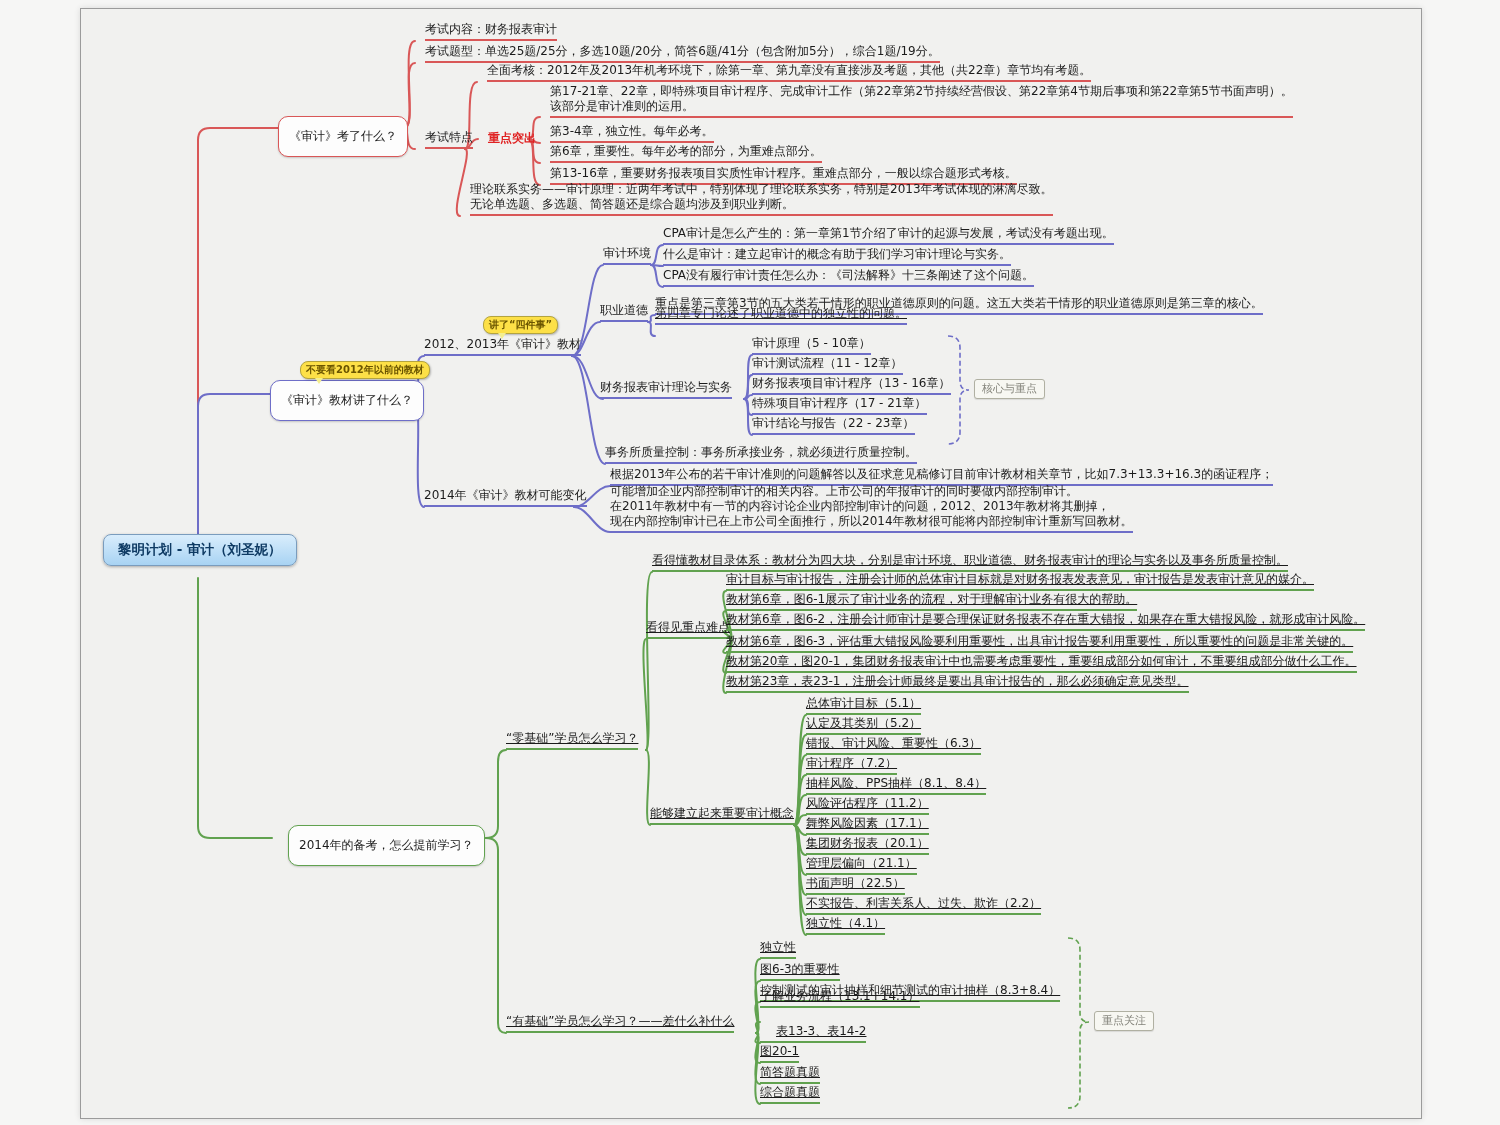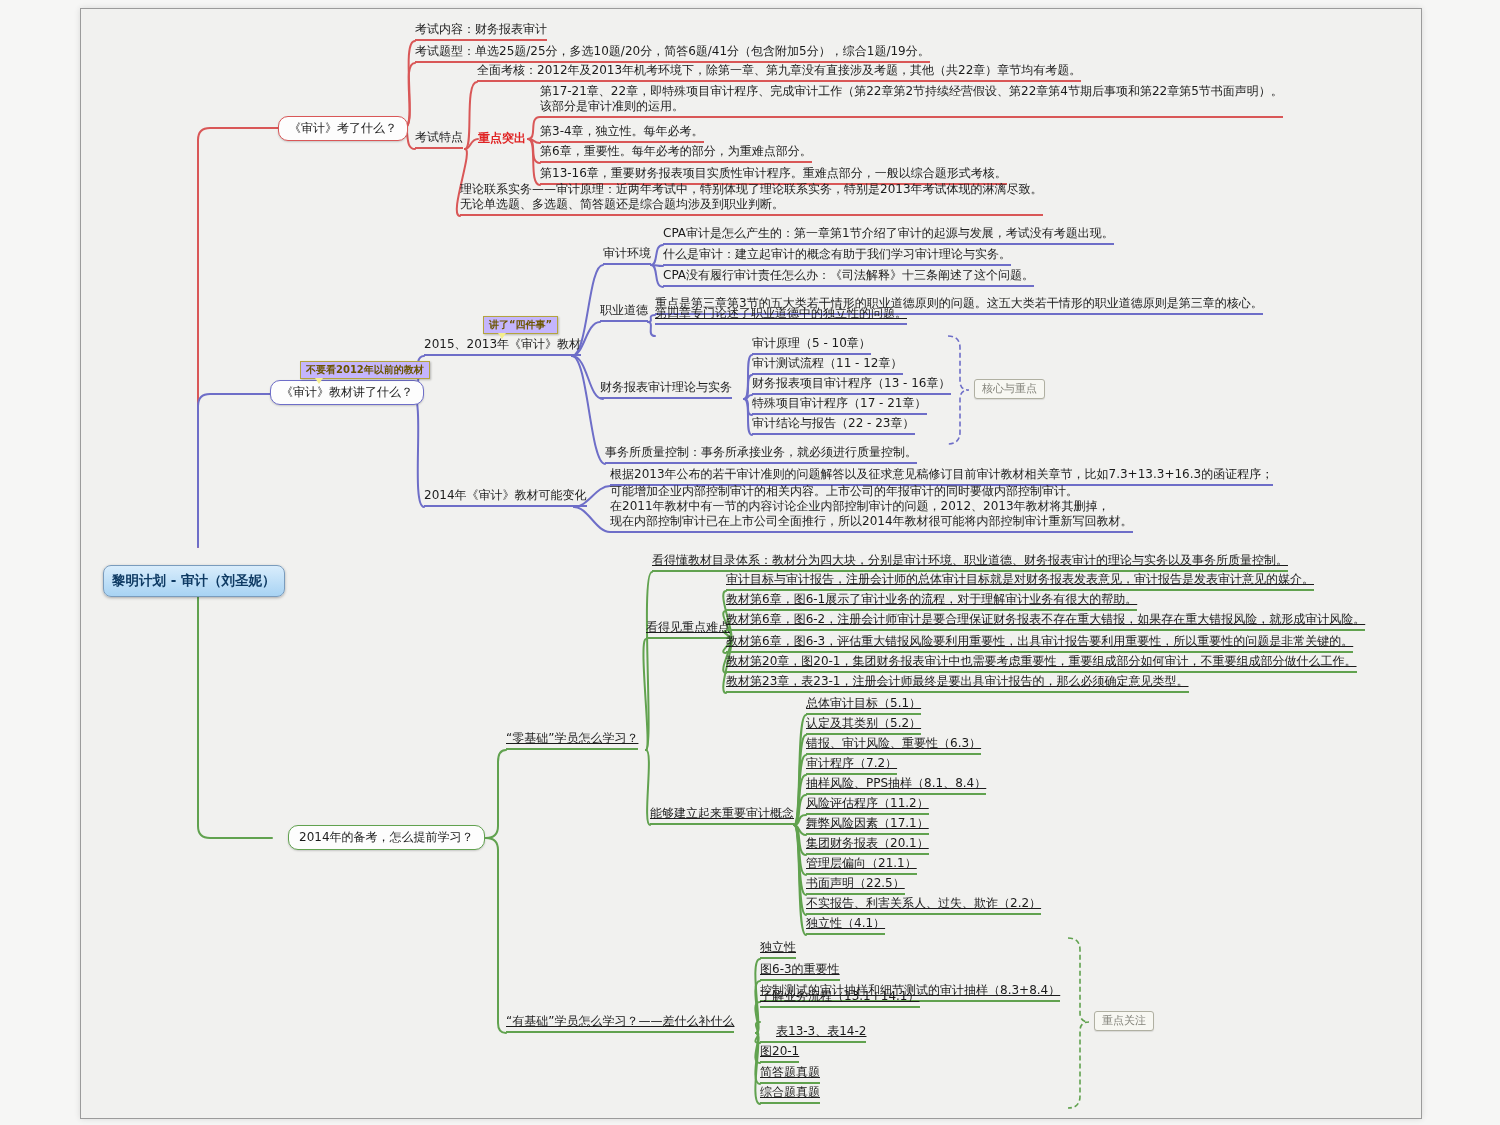--- a/index.html
+++ b/index.html
@@ -11,42 +11,42 @@
   .panel{
     position:absolute;left:80px;top:8px;width:1340px;height:1109px;
     background:#f1f1ef;border:1px solid #9b9b9b;box-shadow:0 0 6px rgba(0,0,0,.12);
   }
   svg.wires{position:absolute;left:0;top:0;z-index:1;}
   .leaf{
     position:absolute;z-index:2;font-size:12px;line-height:15px;color:#1b1b1b;
     padding-bottom:2px;border-bottom:2px solid;white-space:nowrap;
   }
   .ml div{white-space:nowrap;}
-  .r{border-color:#d95757;}
+  .r{border-color:#d95757;margin-left:10px;}
   .p{border-color:#6e6ec8;}
   .g{border-color:#61a24f;text-decoration:underline;}
   .plain{border-bottom:none;padding-bottom:0;}
   .focuslbl{color:#e02222;font-weight:bold;}
   .topicbox{
     position:absolute;z-index:2;background:#fdfdfd;border:1.4px solid;border-radius:10px;
-    font-size:12px;line-height:15px;color:#1b1b1b;padding:4px 10px;white-space:nowrap;
+    font-size:12px;line-height:15px;color:#1b1b1b;padding:12px 10px;white-space:nowrap;
     box-shadow:0 1px 2px rgba(0,0,0,.18);
   }
   .bx-r{border-color:#d95757;}
   .bx-p{border-color:#6e6ec8;}
   .bx-g{border-color:#61a24f;margin-left:16px;}
   .rootbox{
-    position:absolute;z-index:3;left:103px;top:565px;
+    position:absolute;z-index:3;left:103px;top:534px;
     background:linear-gradient(#d9edfc,#a8d3f3);
     border:1px solid #7a9cbd;border-radius:8px;
     font-size:13.5px;font-weight:bold;color:#0e3a63;
-    padding:6px 8px;white-space:nowrap;box-shadow:0 1px 3px rgba(0,0,0,.3);
+    padding:6px 14px;white-space:nowrap;box-shadow:0 1px 3px rgba(0,0,0,.3);
   }
   .note{
-    position:absolute;z-index:4;background:#c4b5fd;border:1px solid #b4a43e;border-radius:0;
+    position:absolute;z-index:4;background:#fde047;border:1px solid #b4a43e;border-radius:8px;
     font-size:10px;font-weight:bold;color:#6b5500;padding:1px 5px;white-space:nowrap;
     box-shadow:1px 1px 2px rgba(0,0,0,.25);
   }
   .note::after{
     content:"";position:absolute;left:14px;bottom:-6px;width:0;height:0;
     border-left:4px solid transparent;border-right:4px solid transparent;
     border-top:6px solid #f4ee8e;
   }
   .tag{
     position:absolute;z-index:2;background:#f7f7f2;border:1px solid #b0b0a2;border-radius:3px;
@@ -148,21 +148,21 @@
 <div class="leaf r" style="left:540px;top:144px;">第6章，重要性。每年必考的部分，为重难点部分。</div>
 <div class="leaf r" style="left:540px;top:166px;">第13-16章，重要财务报表项目实质性审计程序。重难点部分，一般以综合题形式考核。</div>
 <div class="leaf r ml" style="left:460px;top:182px;">
   <div>理论联系实务——审计原理：近两年考试中，特别体现了理论联系实务，特别是2013年考试体现的淋漓尽致。</div>
   <div>无论单选题、多选题、简答题还是综合题均涉及到职业判断。</div>
 </div>
 
 <div class="note" style="left:300px;top:361px;">不要看2012年以前的教材</div>
 <div class="topicbox bx-p" style="left:270px;top:380px;">《审计》教材讲了什么？</div>
 <div class="note" style="left:483px;top:316px;">讲了“四件事”</div>
-<div class="leaf p" style="left:424px;top:337px;">2015、2013年《审计》教材</div>
+<div class="leaf p" style="left:424px;top:337px;">2012、2013年《审计》教材</div>
 
 <div class="leaf p" style="left:603px;top:246px;">审计环境</div>
 <div class="leaf p" style="left:663px;top:226px;">CPA审计是怎么产生的：第一章第1节介绍了审计的起源与发展，考试没有考题出现。</div>
 <div class="leaf p" style="left:663px;top:247px;">什么是审计：建立起审计的概念有助于我们学习审计理论与实务。</div>
 <div class="leaf p" style="left:663px;top:268px;">CPA没有履行审计责任怎么办：《司法解释》十三条阐述了这个问题。</div>
 
 <div class="leaf p" style="left:600px;top:303px;">职业道德</div>
 <div class="leaf p" style="left:655px;top:296px;">重点是第三章第3节的五大类若干情形的职业道德原则的问题。这五大类若干情形的职业道德原则是第三章的核心。</div>
 <div class="leaf p" style="left:655px;top:306px;text-decoration:underline;">第四章专门论述了职业道德中的独立性的问题。</div>
 

